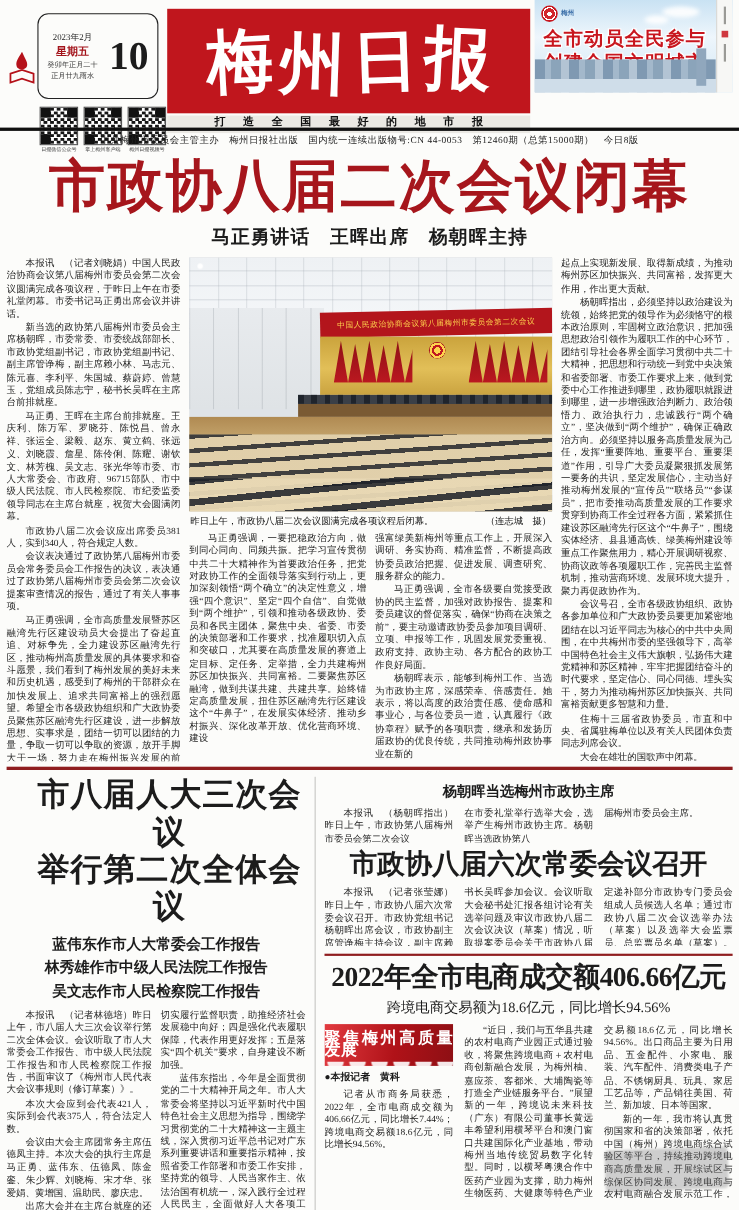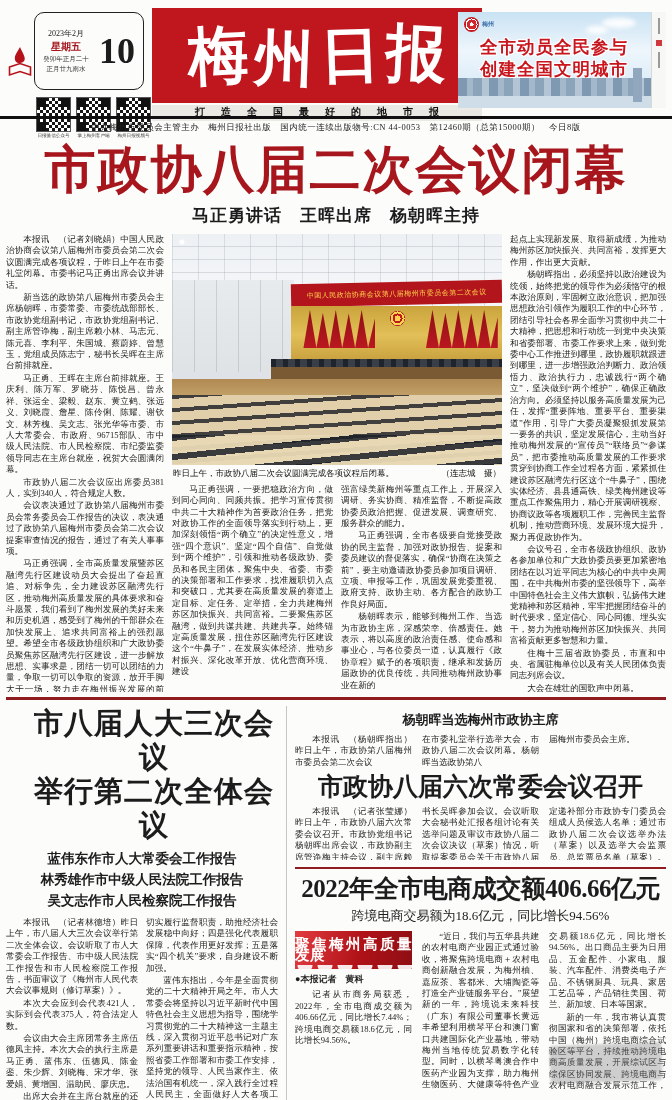--- a/index.html
+++ b/index.html
@@ -30,22 +30,22 @@
   .masthead{position:absolute;left:152px;top:8px;width:330px;}
   .masthead-red{height:95px;background:#c0161d;display:flex;align-items:center;justify-content:center;gap:6px;}
   .masthead-red span{color:#fff;font-size:60px;font-weight:900;line-height:1;display:inline-block;}
   .mc0{transform:rotate(-3deg) scaleY(1.05);}
   .mc1{transform:rotate(2deg) translateY(3px);}
   .mc2{transform:rotate(-2deg);}
   .mc3{transform:rotate(3deg) translateY(-2px) scaleY(1.05);}
   .tagline{height:16px;margin-top:2px;background:#ebe9e4;text-align:center;font-size:10px;font-weight:bold;
            letter-spacing:16px;padding-left:16px;line-height:14px;color:#111;}
 
-  .civil-banner{position:absolute;right:6px;top:12px;width:180px;height:96px;overflow:hidden;
-                background:linear-gradient(180deg,#c9e2f3 0%,#eef6fc 40%,#dcecf7 75%);padding-left:28px;}
+  .civil-banner{position:absolute;right:6px;top:0;width:180px;height:84px;overflow:hidden;
+                background:linear-gradient(180deg,#c9e2f3 0%,#eef6fc 40%,#dcecf7 75%);}
   .cb-cloud{position:absolute;background:#fff;border-radius:50%;filter:blur(2px);opacity:.9;}
   .cl1{width:34px;height:10px;right:30px;top:6px;}
   .cl2{width:22px;height:8px;right:58px;top:14px;}
   .cb-logo{position:absolute;left:6px;top:5px;display:flex;align-items:center;gap:3px;}
   .cb-flower{width:15px;height:15px;border-radius:50%;background:radial-gradient(circle at 50% 50%,#fff 0 2px,#d2252c 2px 5px,#fff 5px 6px,#c8161e 6px 8px);}
   .cb-logo-txt{font-size:6px;color:#3a6ea8;font-weight:bold;}
   .cb-text{position:absolute;left:0;right:16px;top:24px;text-align:center;color:#c8161e;font-weight:900;
            font-size:17.5px;line-height:22px;letter-spacing:1px;
            text-shadow:1px 1px 0 #fff,-1px -1px 0 #fff,1px -1px 0 #fff,-1px 1px 0 #fff;}
   .cb-city{position:absolute;left:0;right:14px;bottom:0;height:30px;
@@ -295,21 +295,21 @@
 
     <div class="b-right">
 
       <div>
         <div class="xj-sub">杨朝晖当选梅州市政协主席</div>
         <div class="cols3 xj-cols">
           <div class="ncol">
               <p>本报讯　（杨朝晖指出）昨日上午，市政协第八届梅州市委员会第二次会议</p>
             </div>
           <div class="ncol">
-              <p class="cont">在市委礼堂举行选举大会，市政协八届二次会议闭幕。杨朝晖当选政协第八</p>
+              <p class="cont">在市委礼堂举行选举大会，选举产生梅州市政协主席。杨朝晖当选政协第八</p>
             </div>
           <div class="ncol">
               <p class="cont">届梅州市委员会主席。</p>
             </div>
         </div>
       </div>
 
       <div>
         <div class="cw-headline">市政协八届六次常委会议召开</div>
         <div class="cols3 cw-cols">

